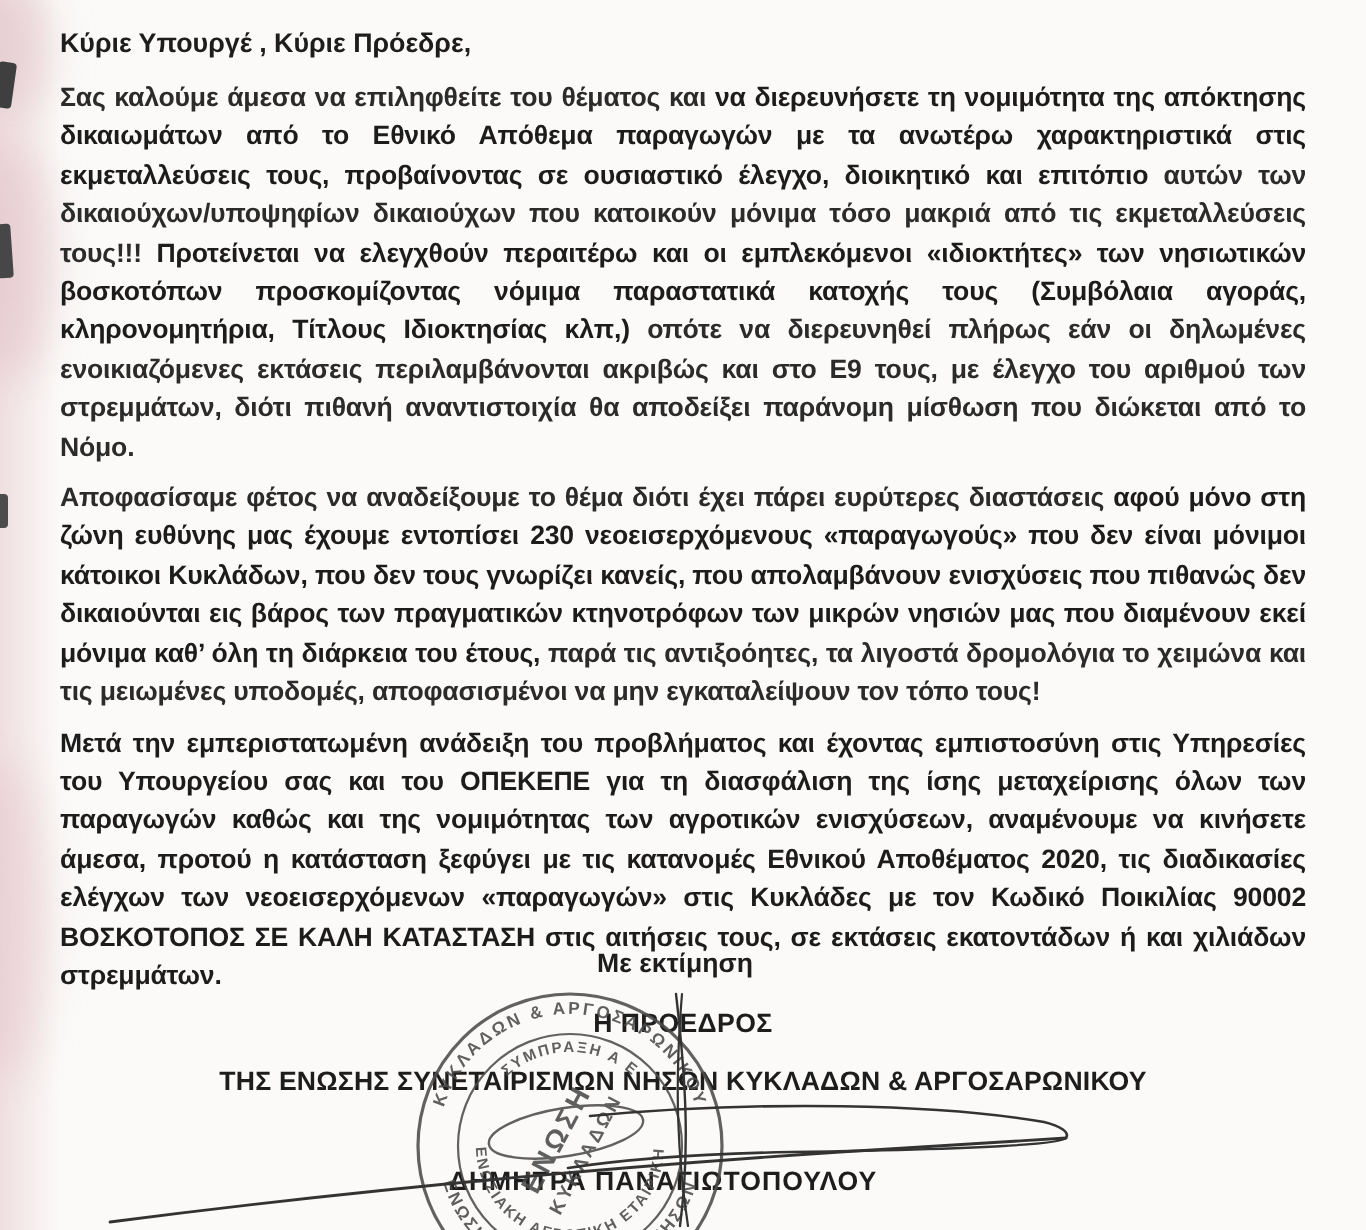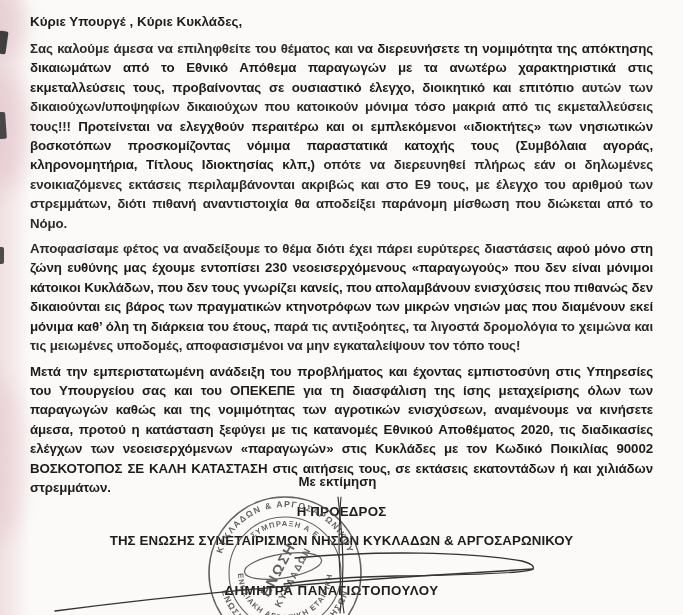--- a/index.html
+++ b/index.html
@@ -63,21 +63,21 @@
 
   <div class="pink-wash"></div>
   <div class="pink-blob blob1"></div>
   <div class="pink-blob blob2"></div>
   <div class="pink-blob blob3"></div>
   <div class="edge-mark mark1"></div>
   <div class="edge-mark mark2"></div>
   <div class="edge-mark mark3"></div>
 
   <div class="content">
-    <p class="salutation">Κύριε Υπουργέ , Κύριε Κυκλάδες,</p>
+    <p class="salutation">Κύριε Υπουργέ , Κύριε Πρόεδρε,</p>
 
     <p class="para"><span class="r">Σας καλούμε άμεσα να επιληφθείτε του θέματος και </span><span class="b">να διερευνήσετε τη νομιμότητα της απόκτησης δικαιωμάτων από το Εθνικό Απόθεμα παραγωγών με τα ανωτέρω χαρακτηριστικά στις εκμεταλλεύσεις τους, προβαίνοντας σε ουσιαστικό έλεγχο, διοικητικό και επιτόπιο </span><span class="r">αυτών των δικαιούχων/υποψηφίων δικαιούχων που κατοικούν μόνιμα τόσο μακριά από τις εκμεταλλεύσεις τους!!! </span><span class="b">Προτείνεται να ελεγχθούν περαιτέρω και οι εμπλεκόμενοι «ιδιοκτήτες» των νησιωτικών βοσκοτόπων προσκομίζοντας νόμιμα παραστατικά κατοχής τους (Συμβόλαια αγοράς, κληρονομητήρια, Τίτλους Ιδιοκτησίας κλπ,) </span><span class="r">οπότε να διερευνηθεί πλήρως εάν οι δηλωμένες ενοικιαζόμενες εκτάσεις περιλαμβάνονται ακριβώς και στο Ε9 τους, με έλεγχο του αριθμού των στρεμμάτων, διότι πιθανή αναντιστοιχία θα αποδείξει παράνομη μίσθωση που διώκεται από το Νόμο.</span></p>
 
     <p class="para"><span class="r">Αποφασίσαμε φέτος να αναδείξουμε το θέμα διότι έχει πάρει ευρύτερες διαστάσεις </span><span class="b">αφού μόνο στη ζώνη ευθύνης μας έχουμε εντοπίσει 230 νεοεισερχόμενους «παραγωγούς» που δεν είναι μόνιμοι κάτοικοι Κυκλάδων, που δεν τους γνωρίζει κανείς, που απολαμβάνουν ενισχύσεις που πιθανώς δεν δικαιούνται εις βάρος των πραγματικών κτηνοτρόφων των μικρών νησιών μας που διαμένουν εκεί μόνιμα καθ’ όλη τη διάρκεια του έτους, </span><span class="r">παρά τις αντιξοόητες, τα λιγοστά δρομολόγια το χειμώνα και τις μειωμένες υποδομές, αποφασισμένοι να μην εγκαταλείψουν τον τόπο τους!</span></p>
 
     <p class="para"><span class="b">Μετά την εμπεριστατωμένη ανάδειξη του προβλήματος και έχοντας εμπιστοσύνη στις Υπηρεσίες του Υπουργείου σας και του ΟΠΕΚΕΠΕ για τη διασφάλιση της ίσης μεταχείρισης όλων των παραγωγών καθώς και της νομιμότητας των αγροτικών ενισχύσεων, αναμένουμε να κινήσετε άμεσα, προτού η κατάσταση ξεφύγει με τις κατανομές Εθνικού Αποθέματος 2020, τις διαδικασίες ελέγχων των νεοεισερχόμενων «παραγωγών» στις Κυκλάδες με τον Κωδικό Ποικιλίας 90002 ΒΟΣΚΟΤΟΠΟΣ ΣΕ ΚΑΛΗ ΚΑΤΑΣΤΑΣΗ στις αιτήσεις τους, σε εκτάσεις εκατοντάδων ή και χιλιάδων στρεμμάτων.</span></p>
   </div>
 
   <div class="closing">
     <div class="close-line regards">Με εκτίμηση</div>

